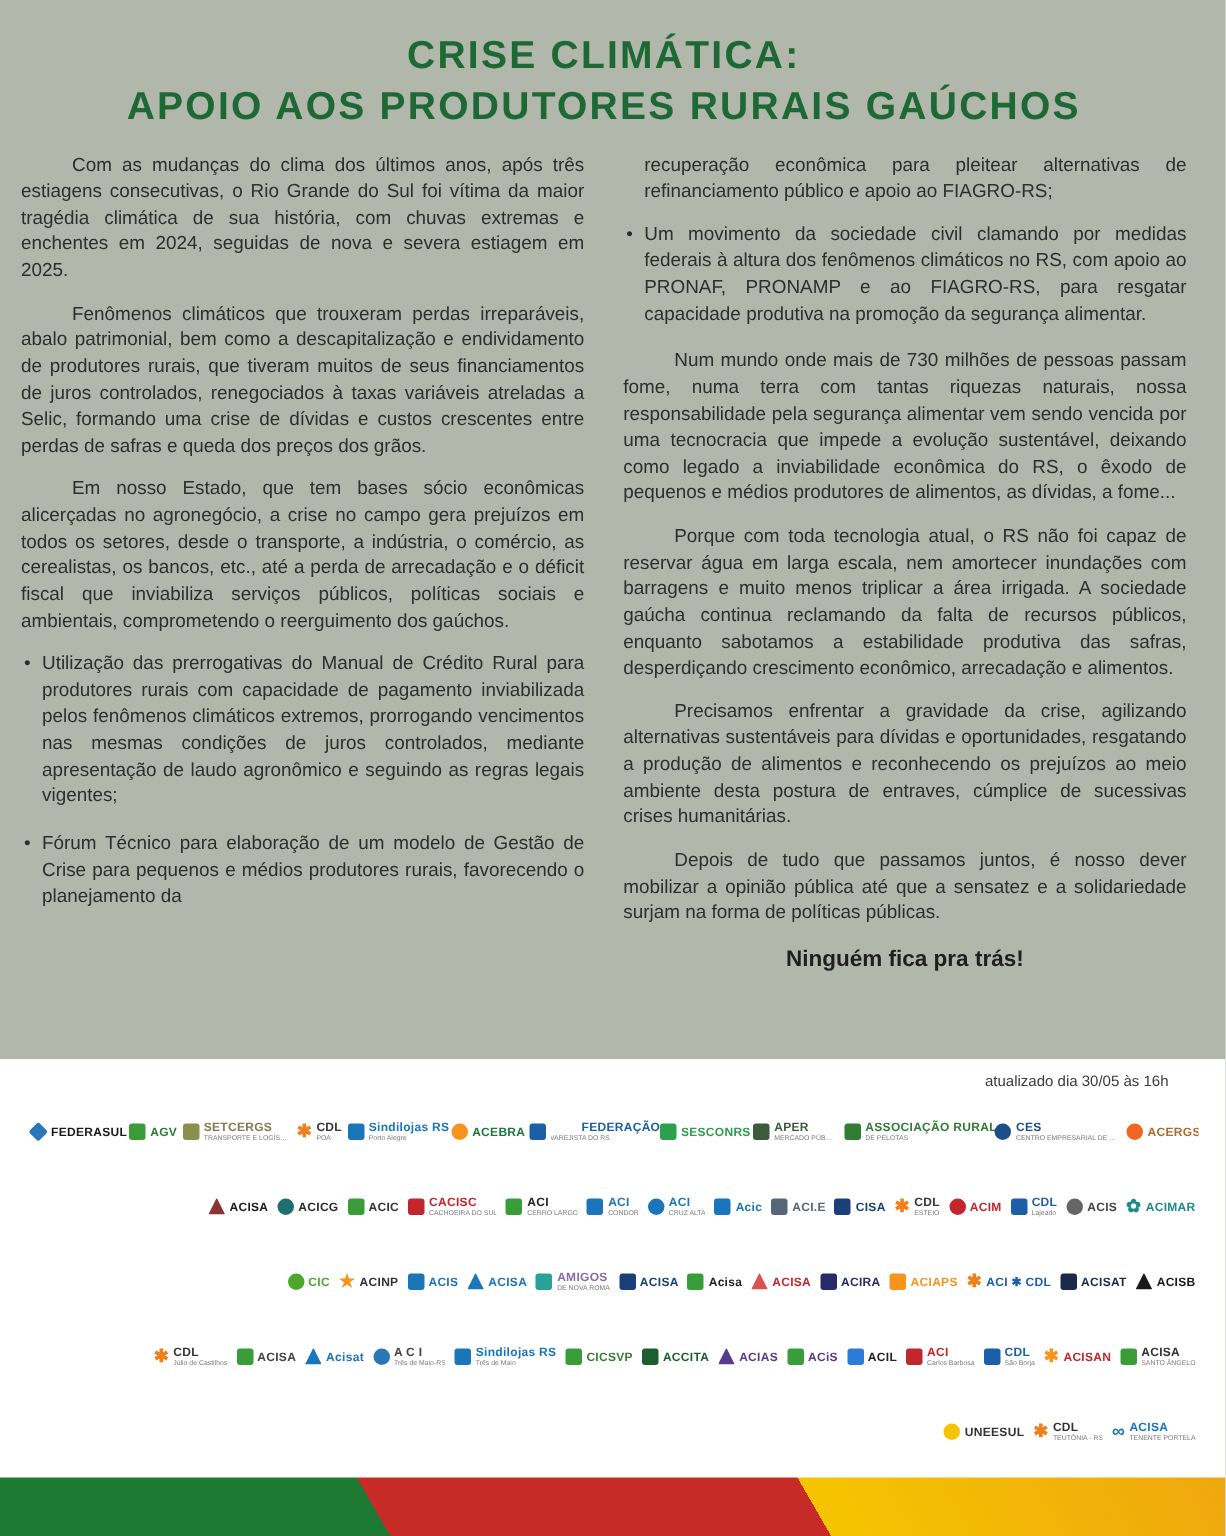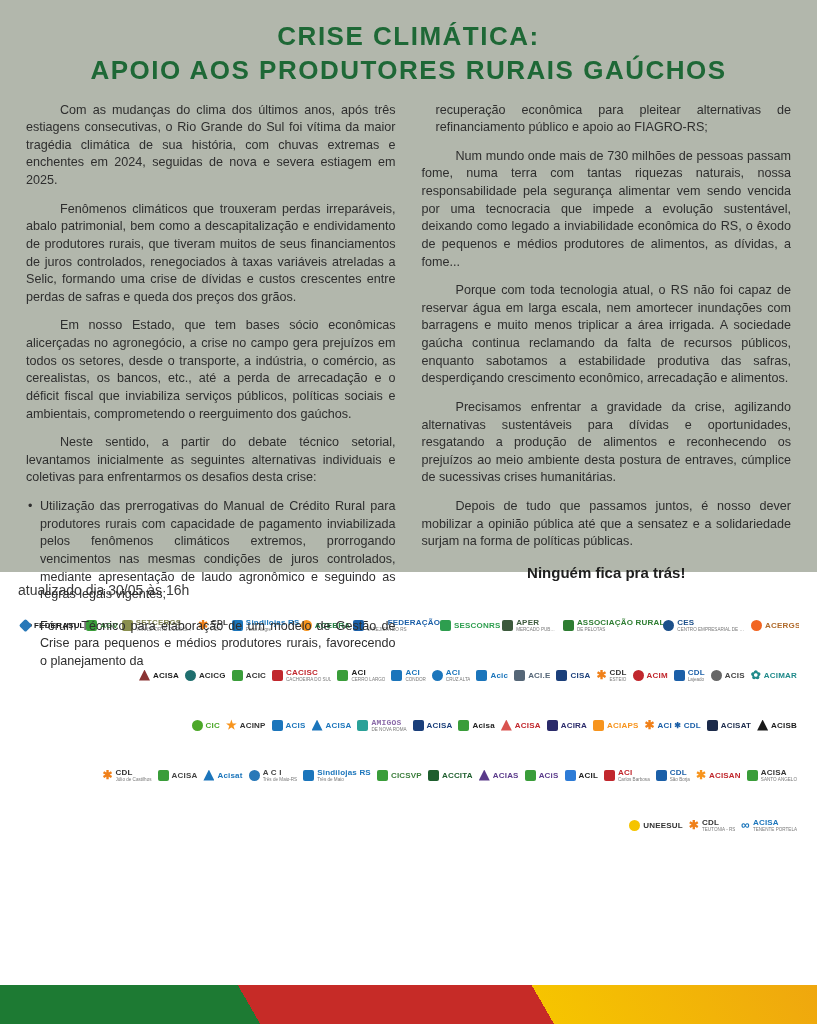--- a/index.html
+++ b/index.html
@@ -1,34 +1,34 @@
 <!DOCTYPE html>
 <html lang="pt-BR"><head>
 <meta charset="utf-8">
 <style>
   html,body{margin:0;padding:0;}
   body{font-family:"Liberation Sans",sans-serif;background:#e8e8e8;}
   .page{position:relative;width:817px;height:1024px;margin:0 auto;background:#ffffff;overflow:hidden;}
 
   
-  .statement{box-sizing:border-box;height:572px;background:#b2b7ac;padding:16px 26px 0 26px;}
+  .statement{box-sizing:border-box;height:706px;background:#b2b7ac;padding:16px 26px 0 14px;}
   .title{margin:4px 0 14px 0;text-align:center;color:#1e6836;font-weight:bold;
          font-size:26px;line-height:1.3;letter-spacing:1.5px;}
   .cols{display:flex;gap:26px;color:#2e2e2e;font-size:12.6px;line-height:1.4;text-align:justify;}
   .col{flex:1 1 0;min-width:0;}
   .para{margin:0 0 11px 0;text-indent:34px;}
   .cont{margin:0 0 11px 0;padding-left:14px;}
   .bullets{margin:0;padding:0;list-style:none;}
   .bullets .bullet{position:relative;margin:0 0 14px 0;padding-left:14px;}
   .bullets .bullet::before{content:"\2022";position:absolute;left:2px;top:0;color:#2e2e2e;}
   .closing{margin:10px 0 0 0;text-align:center;font-weight:bold;font-size:15px;color:#1f1f1f;}
 
   
   .partners{box-sizing:border-box;height:279px;background:#ffffff;padding:4px 18px 0 18px;}
-  .updated{font-size:14px;color:#3a3a3a;text-align:left;padding:6px 20px 2px 0;}
+  .updated{font-size:10px;color:#3a3a3a;text-align:right;padding:6px 20px 2px 0;}
   .logo-rows{display:flex;flex-direction:column;}
   .logo-row{display:flex;justify-content:flex-end;align-items:center;gap:6px;height:50px;overflow:hidden;padding:0 2px;}
   .logo{display:inline-flex;align-items:center;gap:3px;flex:0 1 auto;min-width:0;}
   .logo-icon{width:11px;height:11px;border-radius:2px;flex:0 0 auto;display:inline-block;}
   .logo-icon.circle{border-radius:50%;}
   .logo-icon.triangle{clip-path:polygon(50% 0,100% 100%,0 100%);border-radius:0;}
   .logo-icon.diamond{transform:rotate(45deg) scale(.85);}
   .logo-icon.glyph{background:none!important;width:auto;height:auto;font-size:12px;font-weight:bold;line-height:1;}
   .logo-text{display:flex;flex-direction:column;min-width:0;}
   .logo-label{font-size:8px;font-weight:bold;white-space:nowrap;letter-spacing:.2px;}
@@ -47,31 +47,34 @@
     <h1 class="title"><span>CRISE CLIMÁTICA:</span><br><span>APOIO AOS PRODUTORES RURAIS GAÚCHOS</span></h1>
 
     <div class="cols">
 
       <div class="col">
         <div>
 
         <p class="para">Com as mudanças do clima dos últimos anos, após três estiagens consecutivas, o Rio Grande do Sul foi vítima da maior tragédia climática de sua história, com chuvas extremas e enchentes em 2024, seguidas de nova e severa estiagem em 2025.</p>
             <p class="para">Fenômenos climáticos que trouxeram perdas irreparáveis, abalo patrimonial, bem como a descapitalização e endividamento de produtores rurais, que tiveram muitos de seus financiamentos de juros controlados, renegociados à taxas variáveis atreladas a Selic, formando uma crise de dívidas e custos crescentes entre perdas de safras e queda dos preços dos grãos.</p>
             <p class="para">Em nosso Estado, que tem bases sócio econômicas alicerçadas no agronegócio, a crise no campo gera prejuízos em todos os setores, desde o transporte, a indústria, o comércio, as cerealistas, os bancos, etc., até a perda de arrecadação e o déficit fiscal que inviabiliza serviços públicos, políticas sociais e ambientais, comprometendo o reerguimento dos gaúchos.</p>
-            <p class="para">Neste sentido, a partir do debate técnico setorial, levantamos inicialmente as seguintes alternativas individuais e coletivas para enfrentarmos os desafios desta crise:</p>
           </div>
         <ul class="bullets">
 
         <li class="bullet">Utilização das prerrogativas do Manual de Crédito Rural para produtores rurais com capacidade de pagamento inviabilizada pelos fenômenos climáticos extremos, prorrogando vencimentos nas mesmas condições de juros controlados, mediante apresentação de laudo agronômico e seguindo as regras legais vigentes;</li>
             <li class="bullet">Fórum Técnico para elaboração de um modelo de Gestão de Crise para pequenos e médios produtores rurais, favorecendo o planejamento da</li>
           </ul>
       </div>
 
       <div class="col">
         <p class="cont">recuperação econômica para pleitear alternativas de refinanciamento público e apoio ao FIAGRO-RS;</p>
+        <ul class="bullets">
+
+        <li class="bullet">Um movimento da sociedade civil clamando por medidas federais à altura dos fenômenos climáticos no RS, com apoio ao PRONAF, PRONAMP e ao FIAGRO-RS, para resgatar capacidade produtiva na promoção da segurança alimentar.</li>
+          </ul>
         <div>
 
         <p class="para">Num mundo onde mais de 730 milhões de pessoas passam fome, numa terra com tantas riquezas naturais, nossa responsabilidade pela segurança alimentar vem sendo vencida por uma tecnocracia que impede a evolução sustentável, deixando como legado a inviabilidade econômica do RS, o êxodo de pequenos e médios produtores de alimentos, as dívidas, a fome...</p>
             <p class="para">Porque com toda tecnologia atual, o RS não foi capaz de reservar água em larga escala, nem amortecer inundações com barragens e muito menos triplicar a área irrigada. A sociedade gaúcha continua reclamando da falta de recursos públicos, enquanto sabotamos a estabilidade produtiva das safras, desperdiçando crescimento econômico, arrecadação e alimentos.</p>
             <p class="para">Precisamos enfrentar a gravidade da crise, agilizando alternativas sustentáveis para dívidas e oportunidades, resgatando a produção de alimentos e reconhecendo os prejuízos ao meio ambiente desta postura de entraves, cúmplice de sucessivas crises humanitárias.</p>
             <p class="para">Depois de tudo que passamos juntos, é nosso dever mobilizar a opinião pública até que a sensatez e a solidariedade surjam na forma de políticas públicas.</p>
           </div>
         <p class="closing">Ninguém fica pra trás!</p>
       </div>
 
@@ -281,21 +284,21 @@
           </span>
           <span class="logo">
             <span class="logo-icon triangle" style="background: rgb(27, 117, 187);"></span>
             <span class="logo-text">
               <span class="logo-label" style="color: rgb(27, 117, 187);">ACISA</span>
             </span>
           </span>
           <span class="logo">
             <span class="logo-icon" style="background: rgb(42, 161, 152);"></span>
             <span class="logo-text">
-              <span class="logo-label" style="color: rgb(138, 106, 168); font-family: Liberation Mono, monospace;">AMIGOS</span>
+              <span class="logo-label" style="color: rgb(138, 106, 168);">AMIGOS</span>
               <span class="logo-sub">DE NOVA ROMA</span>
             </span>
           </span>
           <span class="logo">
             <span class="logo-icon" style="background: rgb(27, 63, 122);"></span>
             <span class="logo-text">
               <span class="logo-label" style="color: rgb(27, 63, 122);">ACISA</span>
             </span>
           </span>
           <span class="logo">

